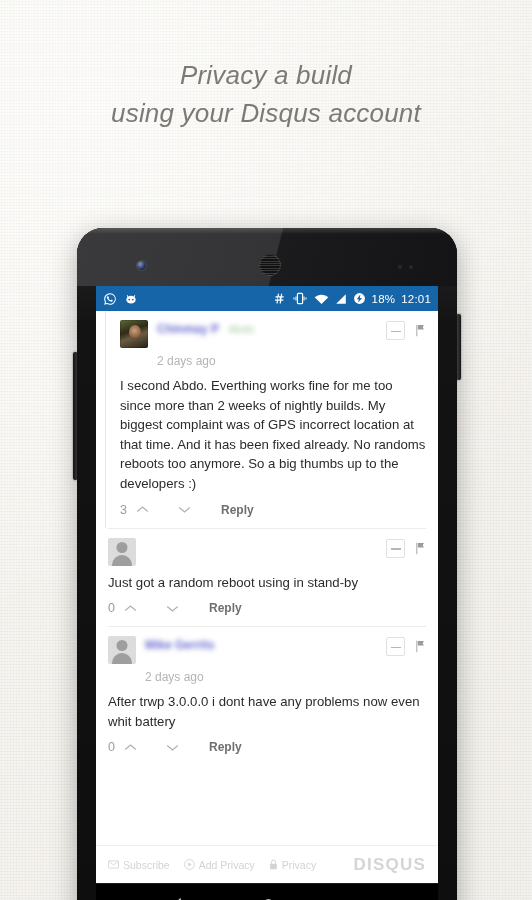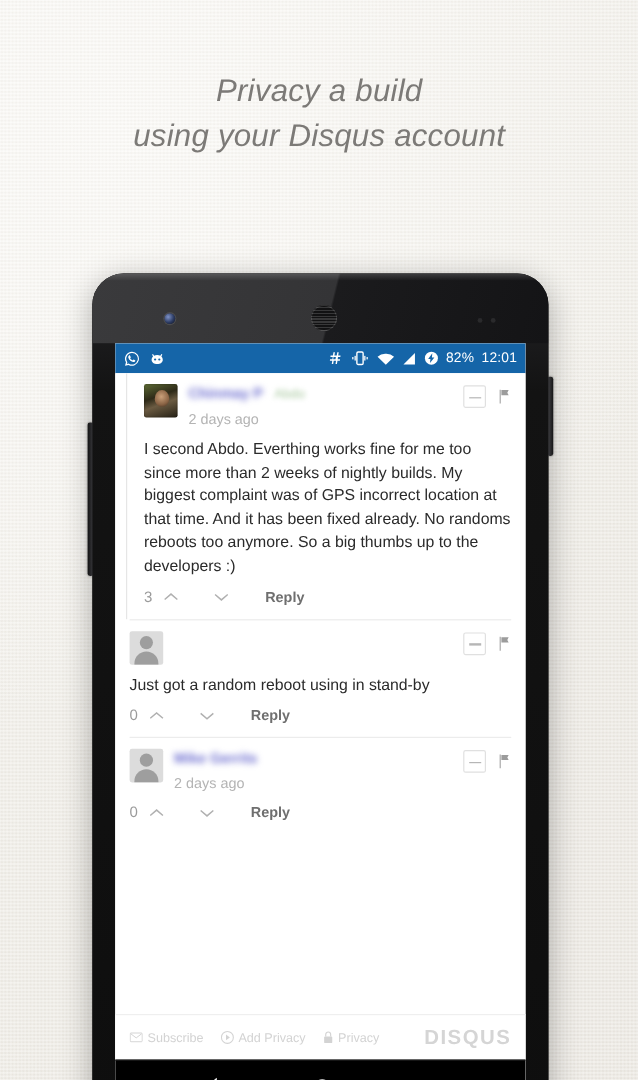--- a/index.html
+++ b/index.html
@@ -155,21 +155,21 @@
   .c-name{
     font-size:12px; font-weight:700; color:#6b6ccf;
     line-height:14px;
     filter:blur(2.6px);
     display:inline-block;
   }
   .c-badge{
     display:inline-block; margin-left:5px;
     font-size:11px; color:#a9c9a0; filter:blur(2.4px);
   }
-  .c-time{ font-size:12px; color:#b4b4b4; line-height:16px; margin-top:4px; }
+  .c-time{ font-size:12px; color:#b4b4b4; line-height:16px; margin-top:16px; }
   .c-actions{ margin-left:auto; display:flex; align-items:center; gap:9px; padding-top:2px;}
   .collapse-btn{
     width:19px; height:19px; border:1px solid #e0e0e0; background:#fff;
     border-radius:2px; position:relative;
   }
   .collapse-btn:before{
     content:""; position:absolute; left:4px; top:8.5px; width:10px; height:1.5px;
     background:#b6b6b6;
   }
   .c-body{
@@ -271,21 +271,21 @@
           <svg class="sb-ico" width="15" height="12" viewBox="0 0 24 18">
             <path fill="#ffffff" d="M12 17L1 6.2A15.2 15.2 0 0112 2.2 15.2 15.2 0 0123 6.2L12 17z"></path>
           </svg>
           <svg class="sb-ico" width="12" height="12" viewBox="0 0 20 18">
             <path fill="#ffffff" d="M18 1v16H2L18 1z"></path>
           </svg>
           <svg class="sb-ico" width="13" height="13" viewBox="0 0 24 24">
             <circle cx="12" cy="12" r="10" fill="#ffffff"></circle>
             <path fill="#1565a8" d="M13.4 4.5L7 13.2h3.5L9.8 19.5 16.6 11h-3.8l.6-6.5z"></path>
           </svg>
-          <span class="sb-text">82%</span>
+          <span class="sb-text">18%</span>
           <span class="sb-text">12:01</span>
         </div>
       </div>
 
       <div class="thread">
 
         <div class="comment nested">
           <div class="c-head">
             <div class="avatar photo"></div>
             <div class="c-meta">
@@ -350,20 +350,21 @@
               <div class="c-time">2 days ago</div>
             </div>
             <div class="c-actions">
               <div class="collapse-btn"></div>
               <svg width="12" height="13" viewBox="0 0 16 18">
                 <path fill="#9c9c9c" d="M3 1h1.2v16H3z"></path>
                 <path fill="#9c9c9c" d="M5 1.5h8.4l-1.6 3 1.6 3H5z"></path>
               </svg>
             </div>
           </div>
+          <div class="c-body">After trwp 3.0.0.0 i dont have any problems now even whit battery</div>
           <div class="c-foot">
             <span class="votecount">0</span>
             <svg class="chev" width="13" height="9" viewBox="0 0 16 10">
               <path fill="none" stroke="#b0b0b0" stroke-width="1.5" d="M1.5 7.5L8 2l6.5 5.5"></path>
             </svg>
             <svg class="chev down" width="13" height="9" viewBox="0 0 16 10">
               <path fill="none" stroke="#b0b0b0" stroke-width="1.5" d="M1.5 2.5L8 8l6.5-5.5"></path>
             </svg>
             <span class="reply">Reply</span>
           </div>

